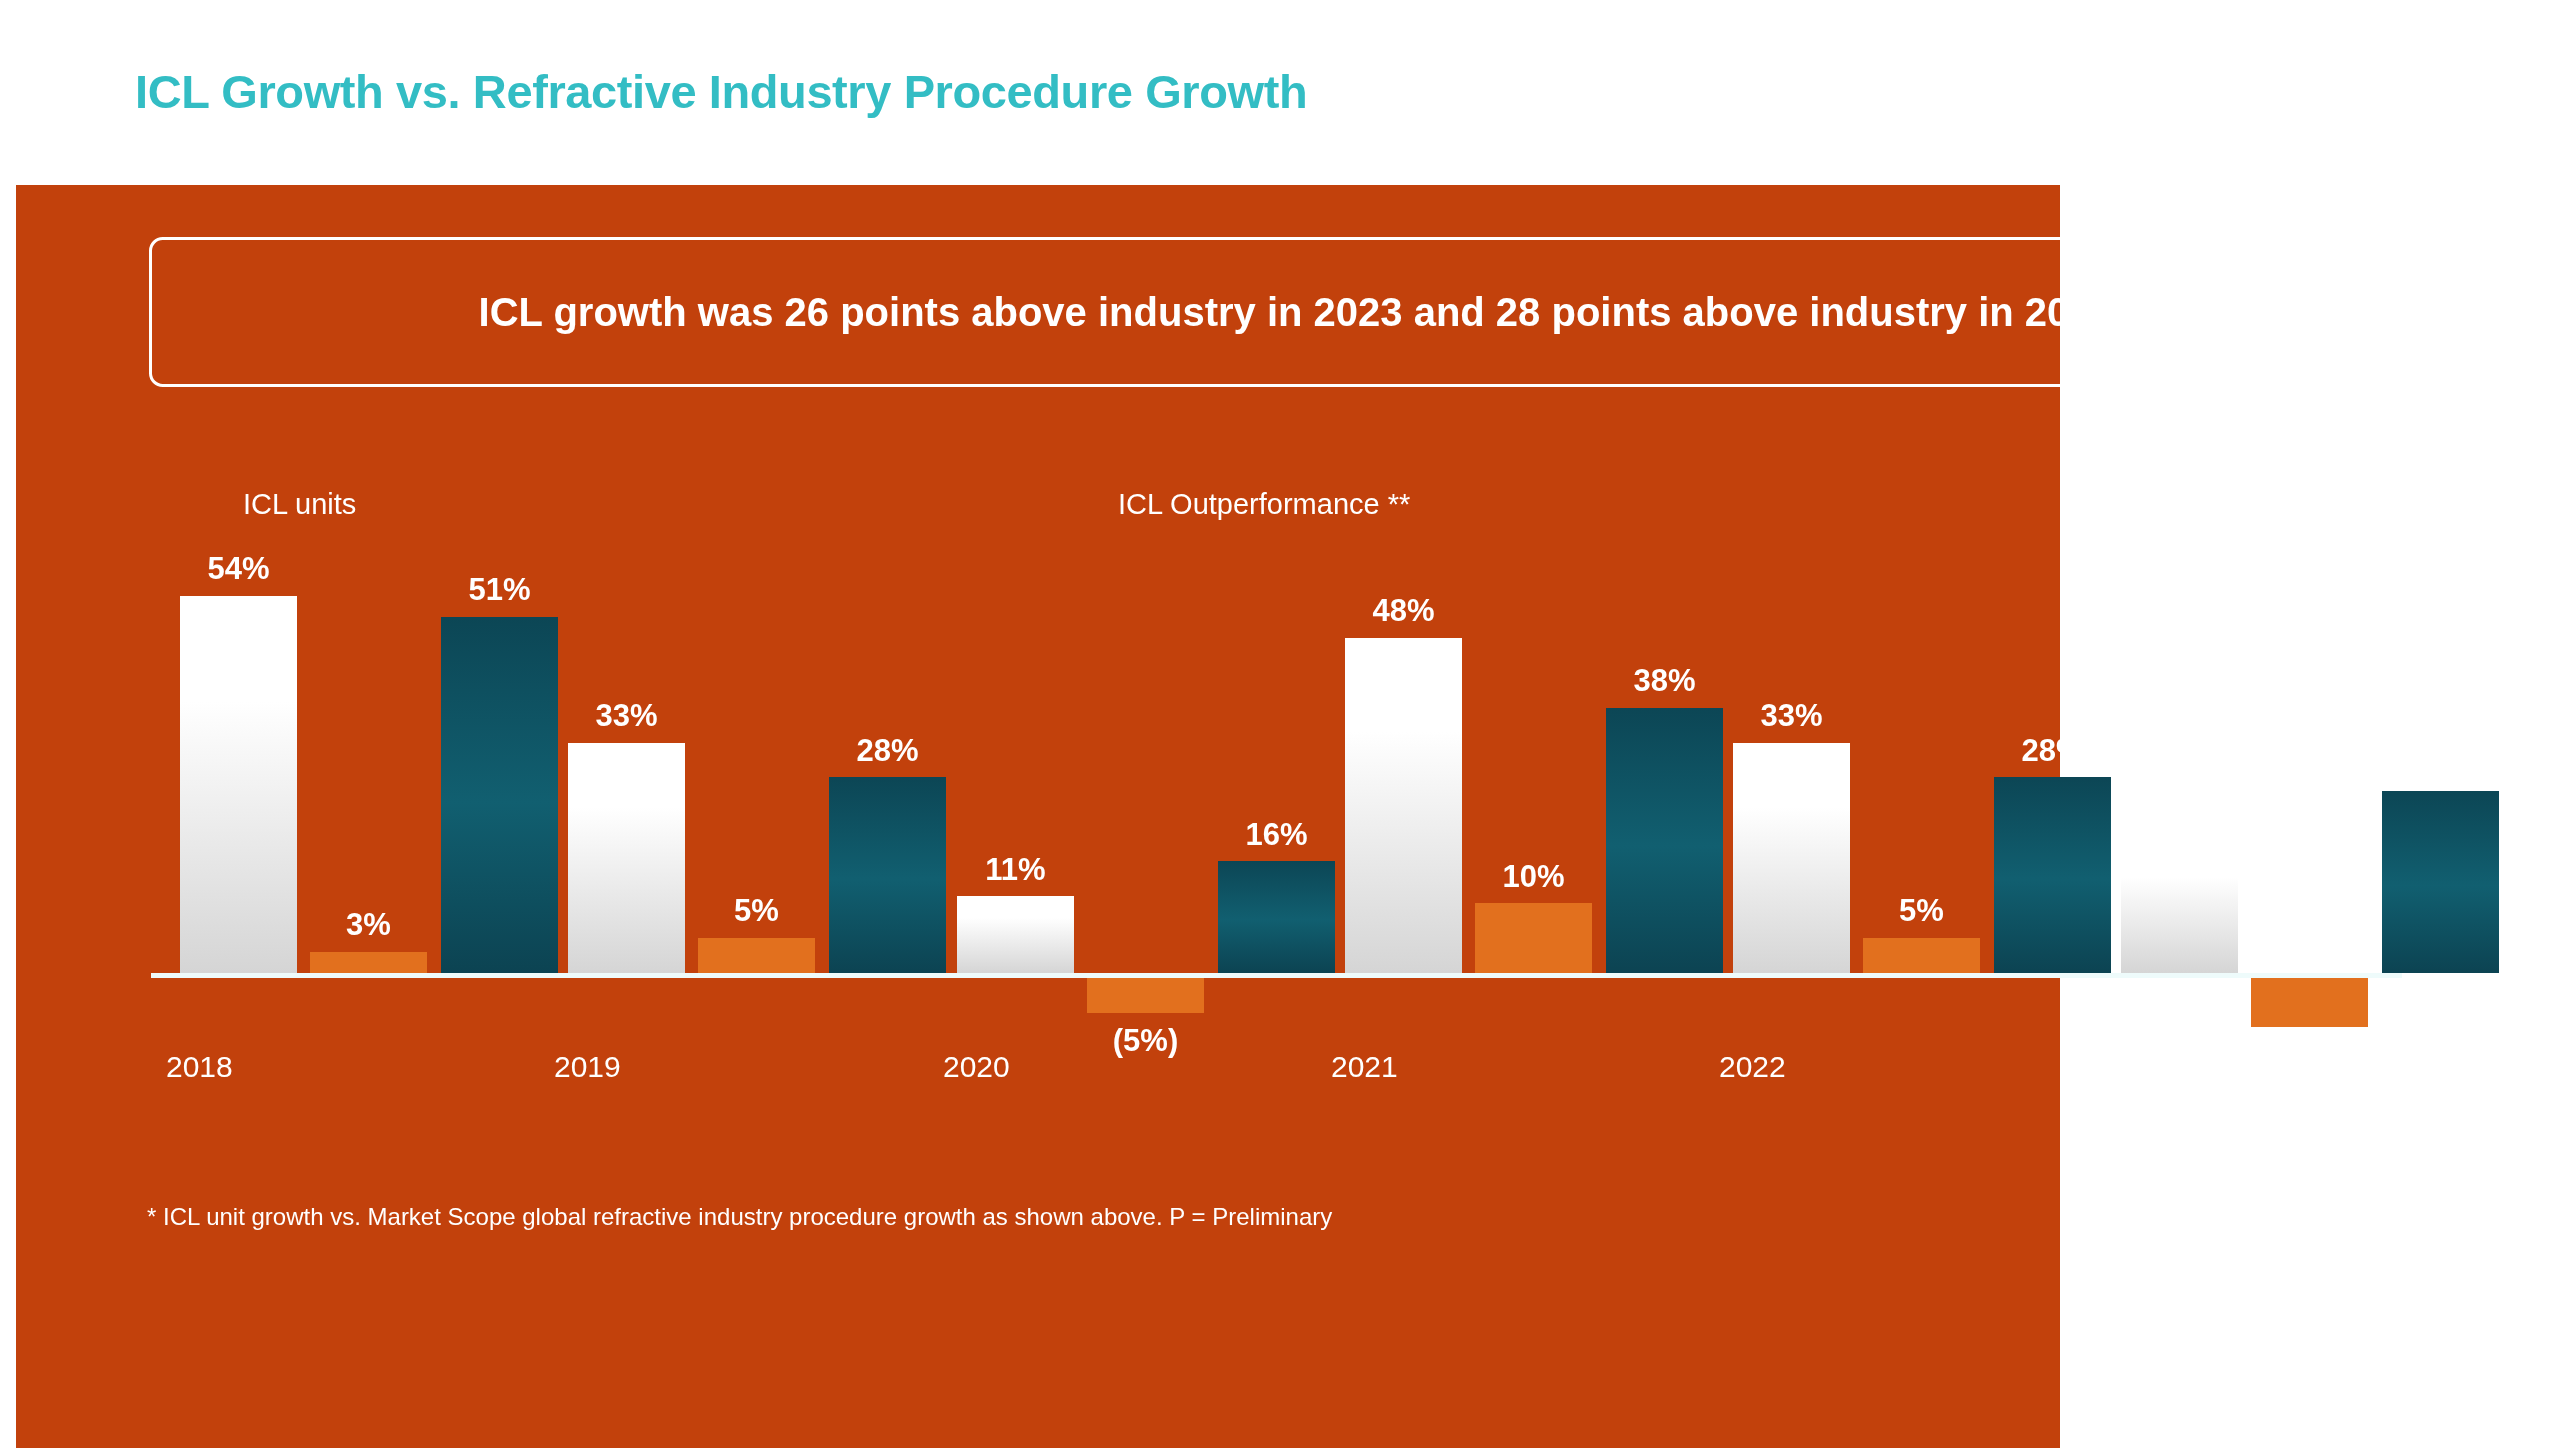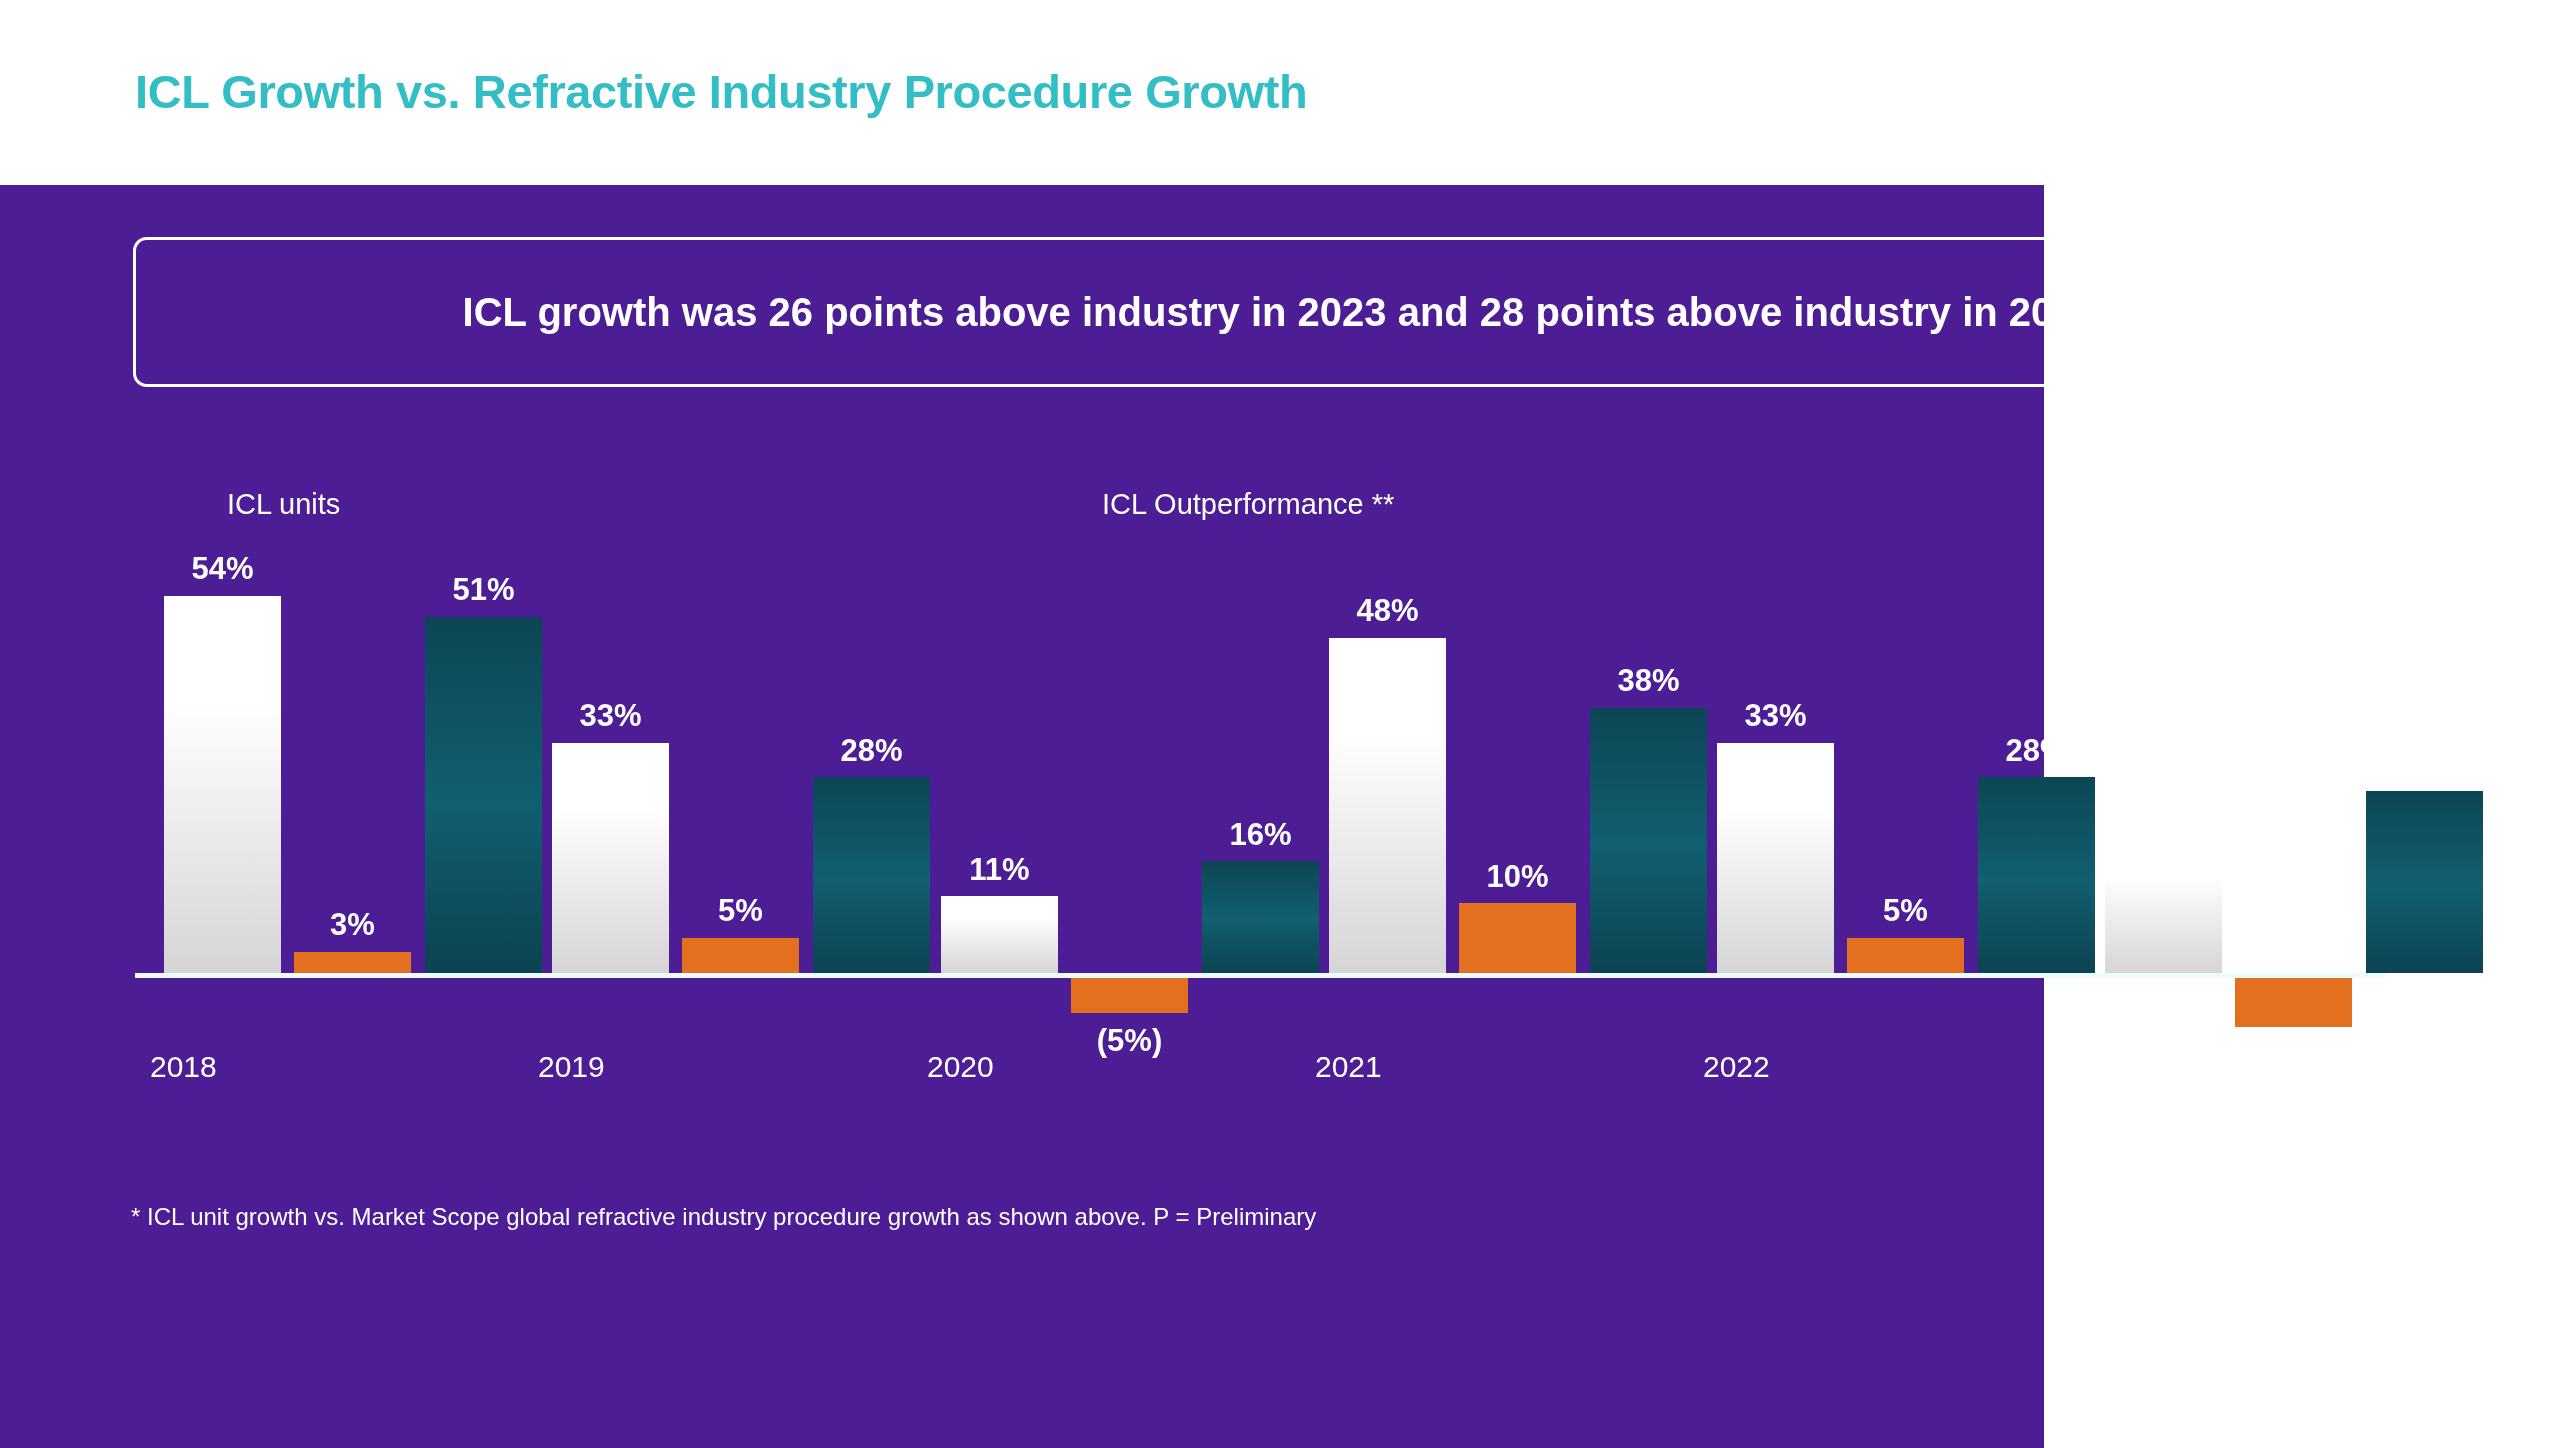--- a/index.html
+++ b/index.html
@@ -15,22 +15,22 @@
     position:absolute;left:0;top:0;width:2576px;height:185px;
     background:#ffffff;
   }
   .page-title{
     position:absolute;left:135px;top:64px;
     font-size:47px;font-weight:bold;color:#33bdc4;
     letter-spacing:-0.4px;white-space:nowrap;
   }
   
   .slide-body{
-    position:absolute;left:0;top:185px;width:2044px;height:1263px;
-    background:#4c1d95;
+    position:absolute;left:16px;top:185px;width:2044px;height:1263px;
+    background:#c2410c;
   }
   
   .callout{
     position:absolute;left:133px;top:52px;width:2310px;height:150px;
     border:3.4px solid #ffffff;border-radius:13.7px;
     box-sizing:border-box;
     display:flex;align-items:center;justify-content:center;
   }
   .callout-text{
     font-size:40px;font-weight:bold;color:#ffffff;white-space:nowrap;

